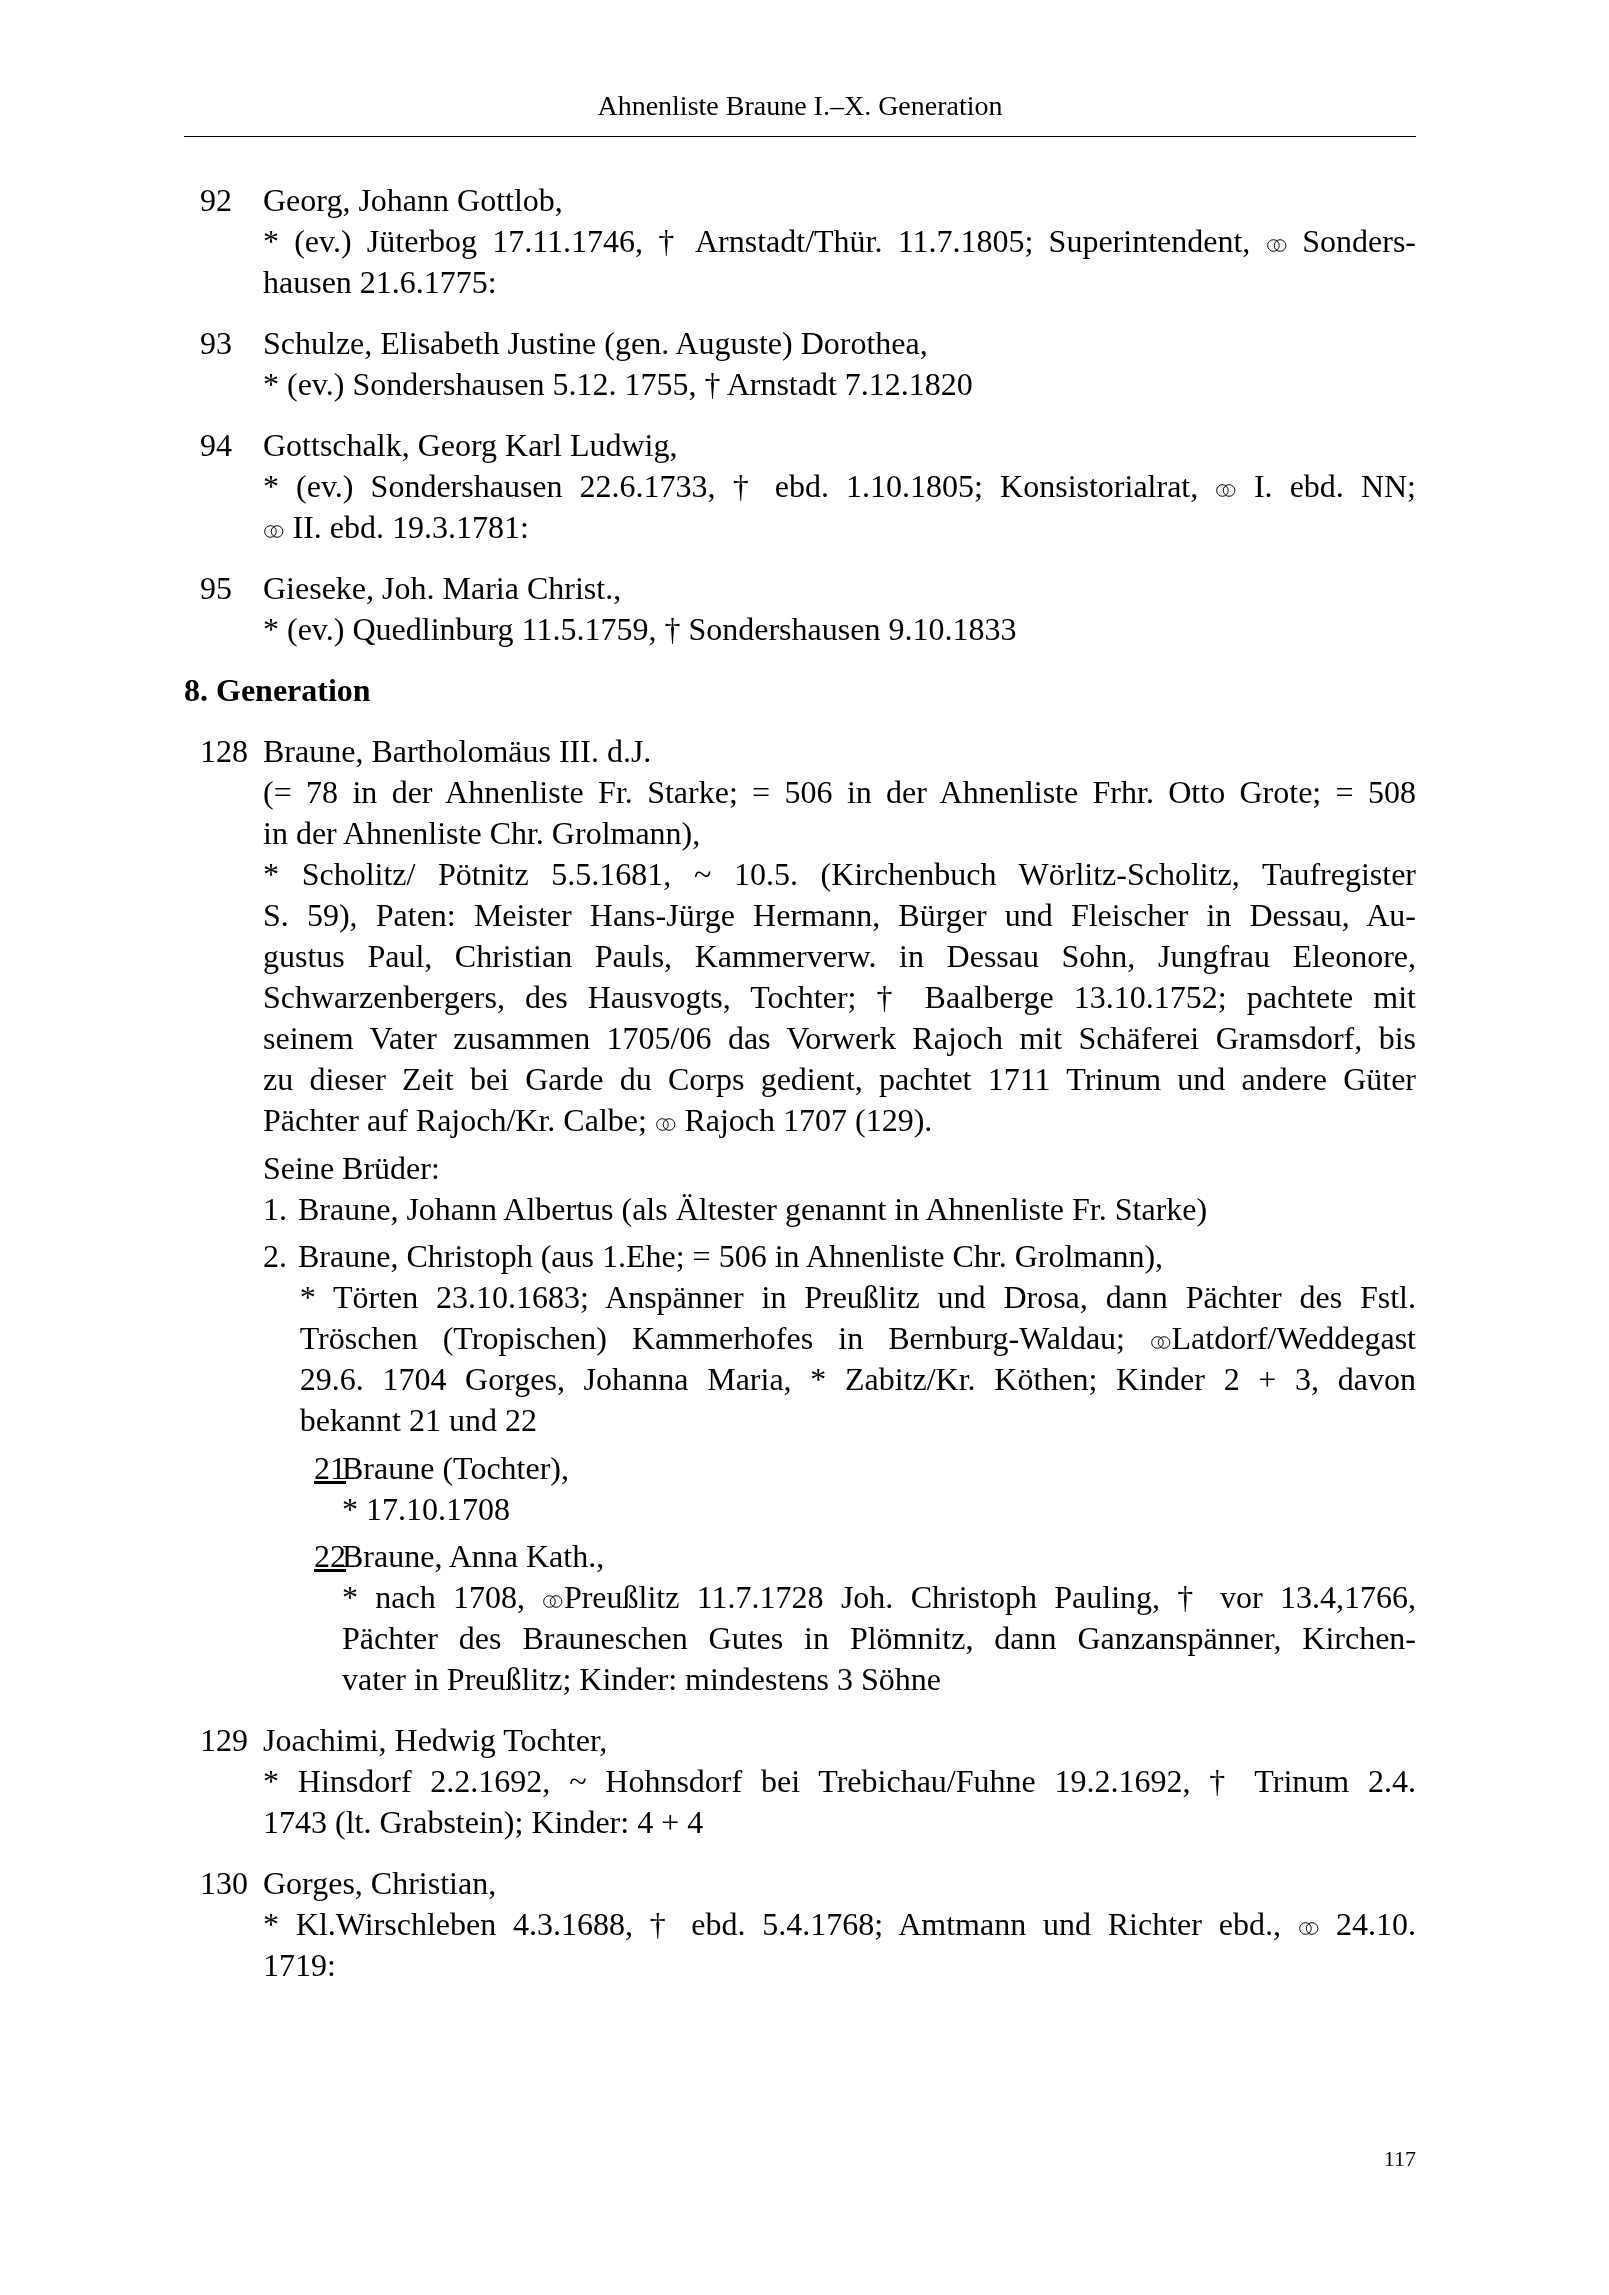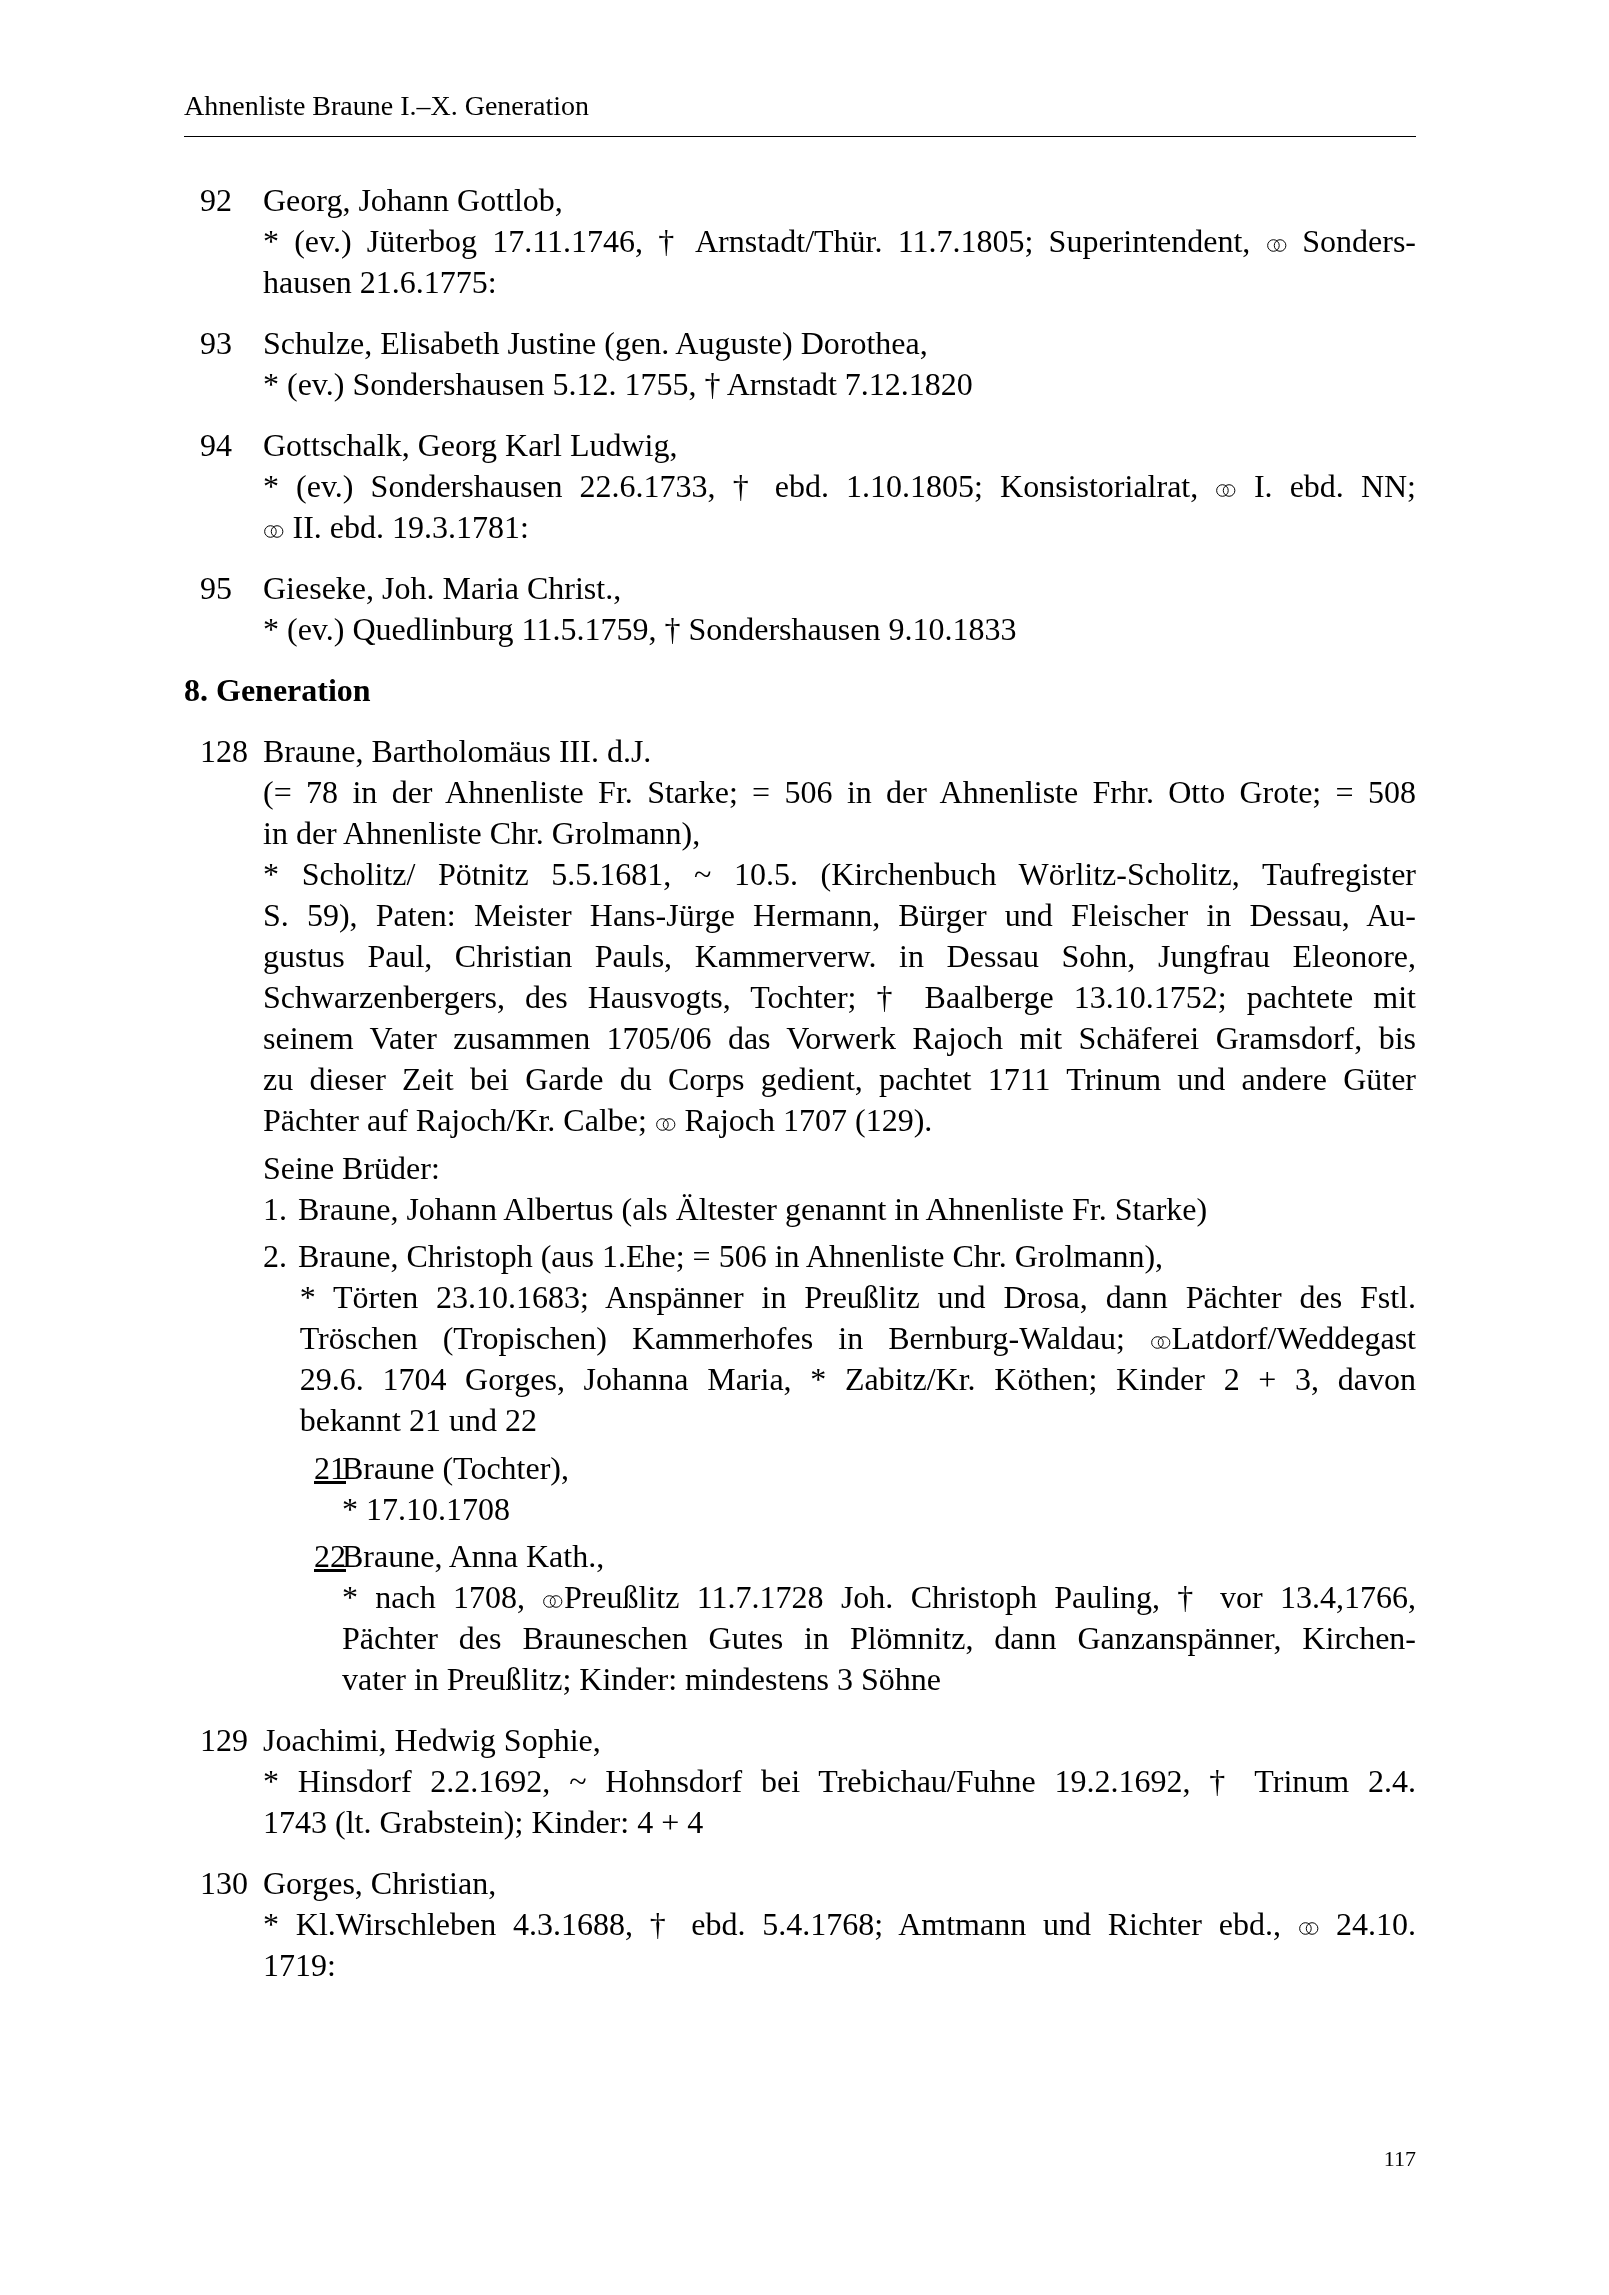--- a/index.html
+++ b/index.html
@@ -16,20 +16,21 @@
     .page {
       position: absolute;
       left: 184px;
       top: 0;
       width: 1232px;
     }
     .running-head {
       position: absolute;
       left: 0; right: 0;
       top: 89px;
+      text-align: center;
       font-size: 28px;
       line-height: 33px;
     }
     .head-rule {
       position: absolute;
       left: 0; right: 0;
       top: 136px;
       border-top: 1.7px solid #000;
     }
     .content {
@@ -186,21 +187,21 @@
               <span class="just">Pächter des Brauneschen Gutes in Plömnitz, dann Ganzanspänner, Kirchen-</span>
               <span class="line">vater in Preußlitz; Kinder: mindestens 3 Söhne</span>
             </div>
           </div>
         </div>
       </div>
     </div>
 
     <div class="entry">
       <span class="entry-num">129</span>
-      <span class="line">Joachimi, Hedwig Sophie,</span>
+      <span class="line">Joachimi, Hedwig Tochter,</span>
       <span class="just">* Hinsdorf 2.2.1692, ~ Hohnsdorf bei Trebichau/Fuhne 19.2.1692, † Trinum 2.4.</span>
       <span class="line">1743 (lt. Grabstein); Kinder: 4 + 4</span>
     </div>
 
     <div class="entry">
       <span class="entry-num">130</span>
       <span class="line">Gorges, Christian,</span>
       <span class="just"><span>* Kl.Wirschleben 4.3.1688, † ebd. 5.4.1768; Amtmann und Richter ebd., </span><svg class="rings" viewBox="0 0 26 18">
             <circle cx="9" cy="9" r="7" fill="none" stroke="#000" stroke-width="1.2"></circle>
             <circle cx="17" cy="9" r="7" fill="none" stroke="#000" stroke-width="1.2"></circle>

